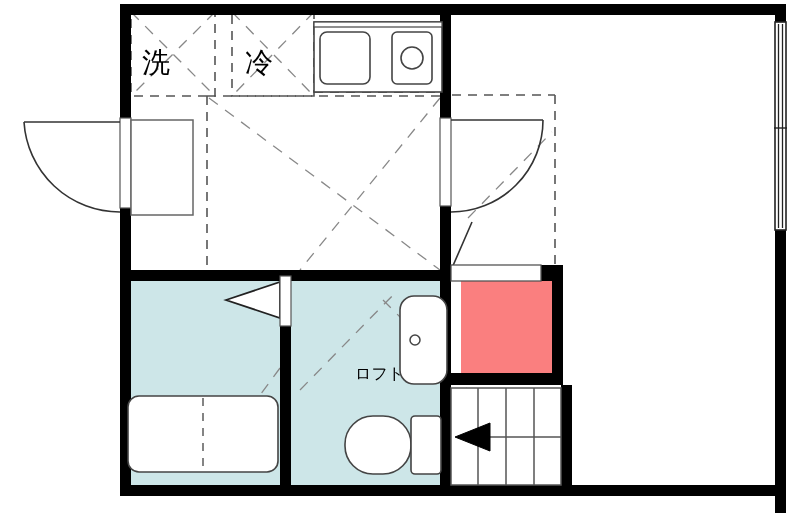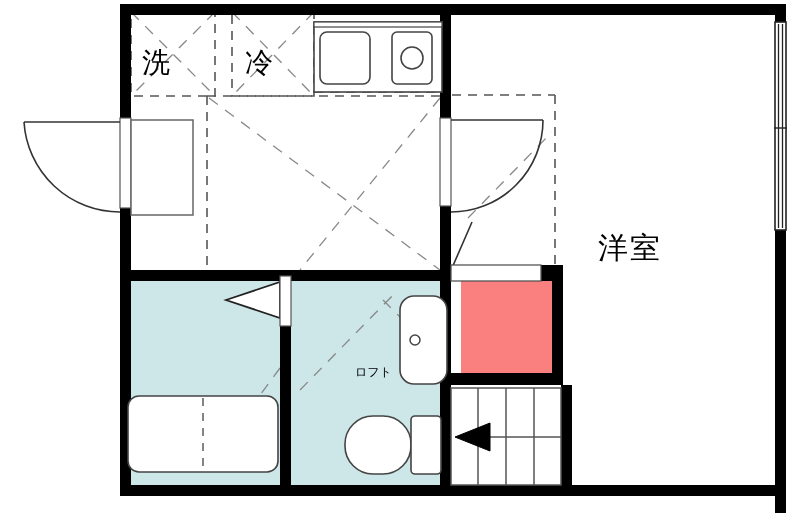--- a/index.html
+++ b/index.html
@@ -32,21 +32,21 @@
     letter-spacing: 2px;
   }
   #label-yoshitsu {
     left: 598px;
     top: 228px;
     font-size: 30px;
   }
   #label-loft {
     left: 355px;
     top: 364px;
-    font-size: 12px;
+    font-size: 16px;
     letter-spacing: 0px;
   }
   #label-wash {
     left: 142px;
     top: 44px;
     font-size: 28px;
   }
   #label-fridge {
     left: 245px;
     top: 44px;
@@ -197,21 +197,20 @@
       <path d="M 478 388 L 478 485" stroke="#555555" stroke-width="1.5"></path>
       <path d="M 506 388 L 506 485" stroke="#555555" stroke-width="1.5"></path>
       <path d="M 534 388 L 534 485" stroke="#555555" stroke-width="1.5"></path>
       <path d="M 478 437 L 561 437" stroke="#555555" stroke-width="1.5"></path>
 
       <path d="M 455 437 L 490 423 L 490 451 Z" fill="#000000" stroke="#000000" stroke-width="1"></path>
     </g>
 
   </svg>
 
-  <div class="room-label" id="label-yoshitsu">洋室</div>
 
   <div class="room-label" id="label-loft">ロフト</div>
 
   <div class="room-label" id="label-wash">洗</div>
 
   <div class="room-label" id="label-fridge">冷</div>
 
 </div>
 
 </body></html>

